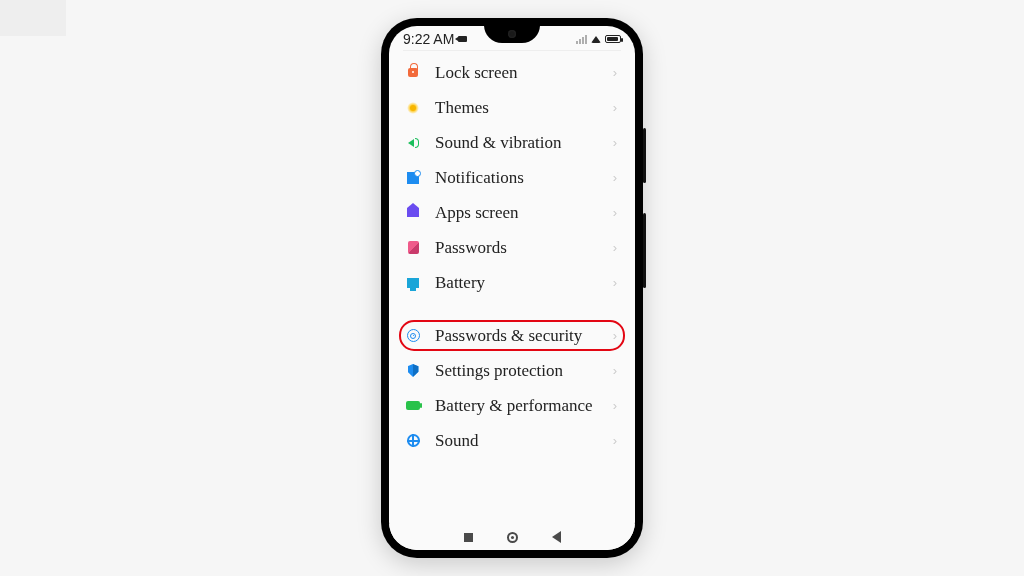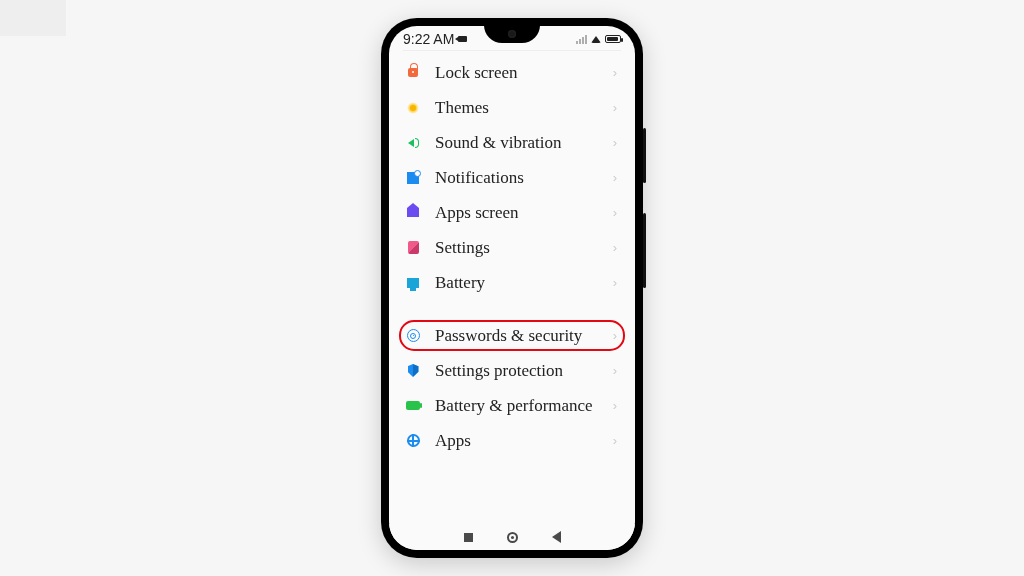--- a/index.html
+++ b/index.html
@@ -269,21 +269,21 @@
               <span class="ic-home"></span>
             </span>
           <span class="label">Apps screen</span>
           <span class="chev">›</span>
         </div>
 
         <div class="item">
           <span class="icon">
               <span class="ic-wall"></span>
             </span>
-          <span class="label">Settings</span>
+          <span class="label">Passwords</span>
           <span class="chev">›</span>
         </div>
 
         <div class="item">
           <span class="icon">
               <span class="ic-theme"></span>
             </span>
           <span class="label">Battery</span>
           <span class="chev">›</span>
         </div>
@@ -314,21 +314,21 @@
           <span class="label">Battery &amp; performance</span>
           <span class="chev">›</span>
         </div>
 
         <div class="item">
           <span class="icon">
               <span class="ic-apps">
                 <span class="gear"></span>
               </span>
             </span>
-          <span class="label">Apps</span>
+          <span class="label">Sound</span>
           <span class="chev">›</span>
         </div>
 
       </div>
 
       <div class="sys-nav">
         <span class="nav-square"></span>
         <span class="nav-circle"></span>
         <span class="nav-tri"></span>
       </div>

